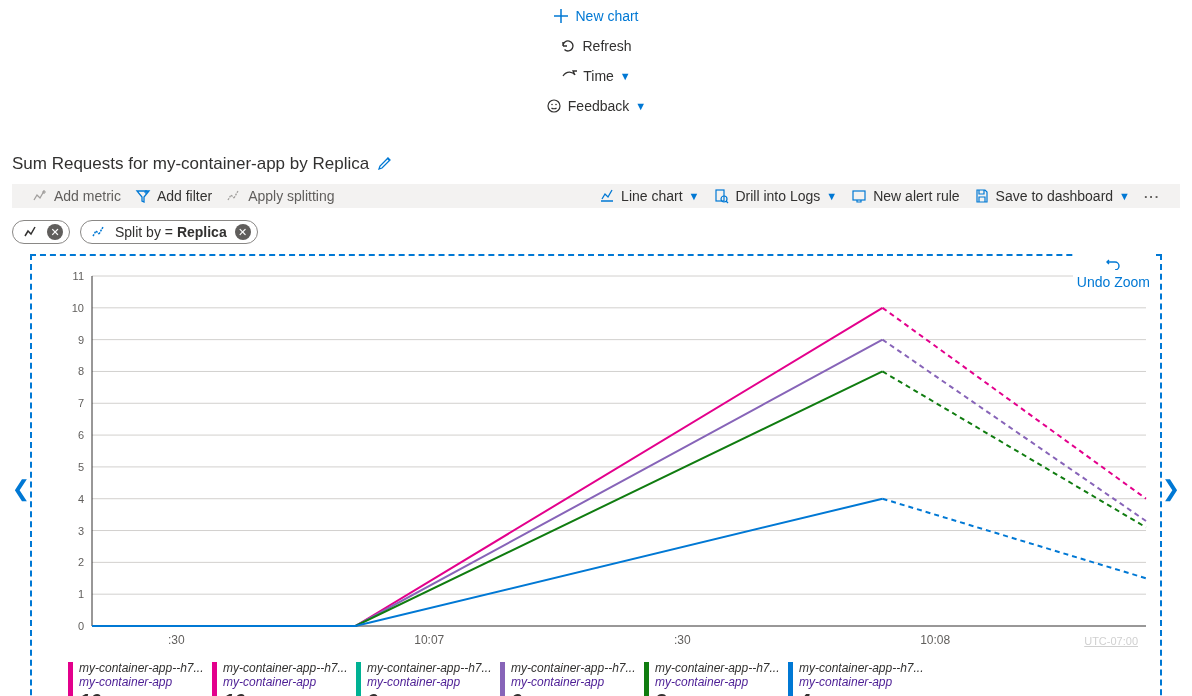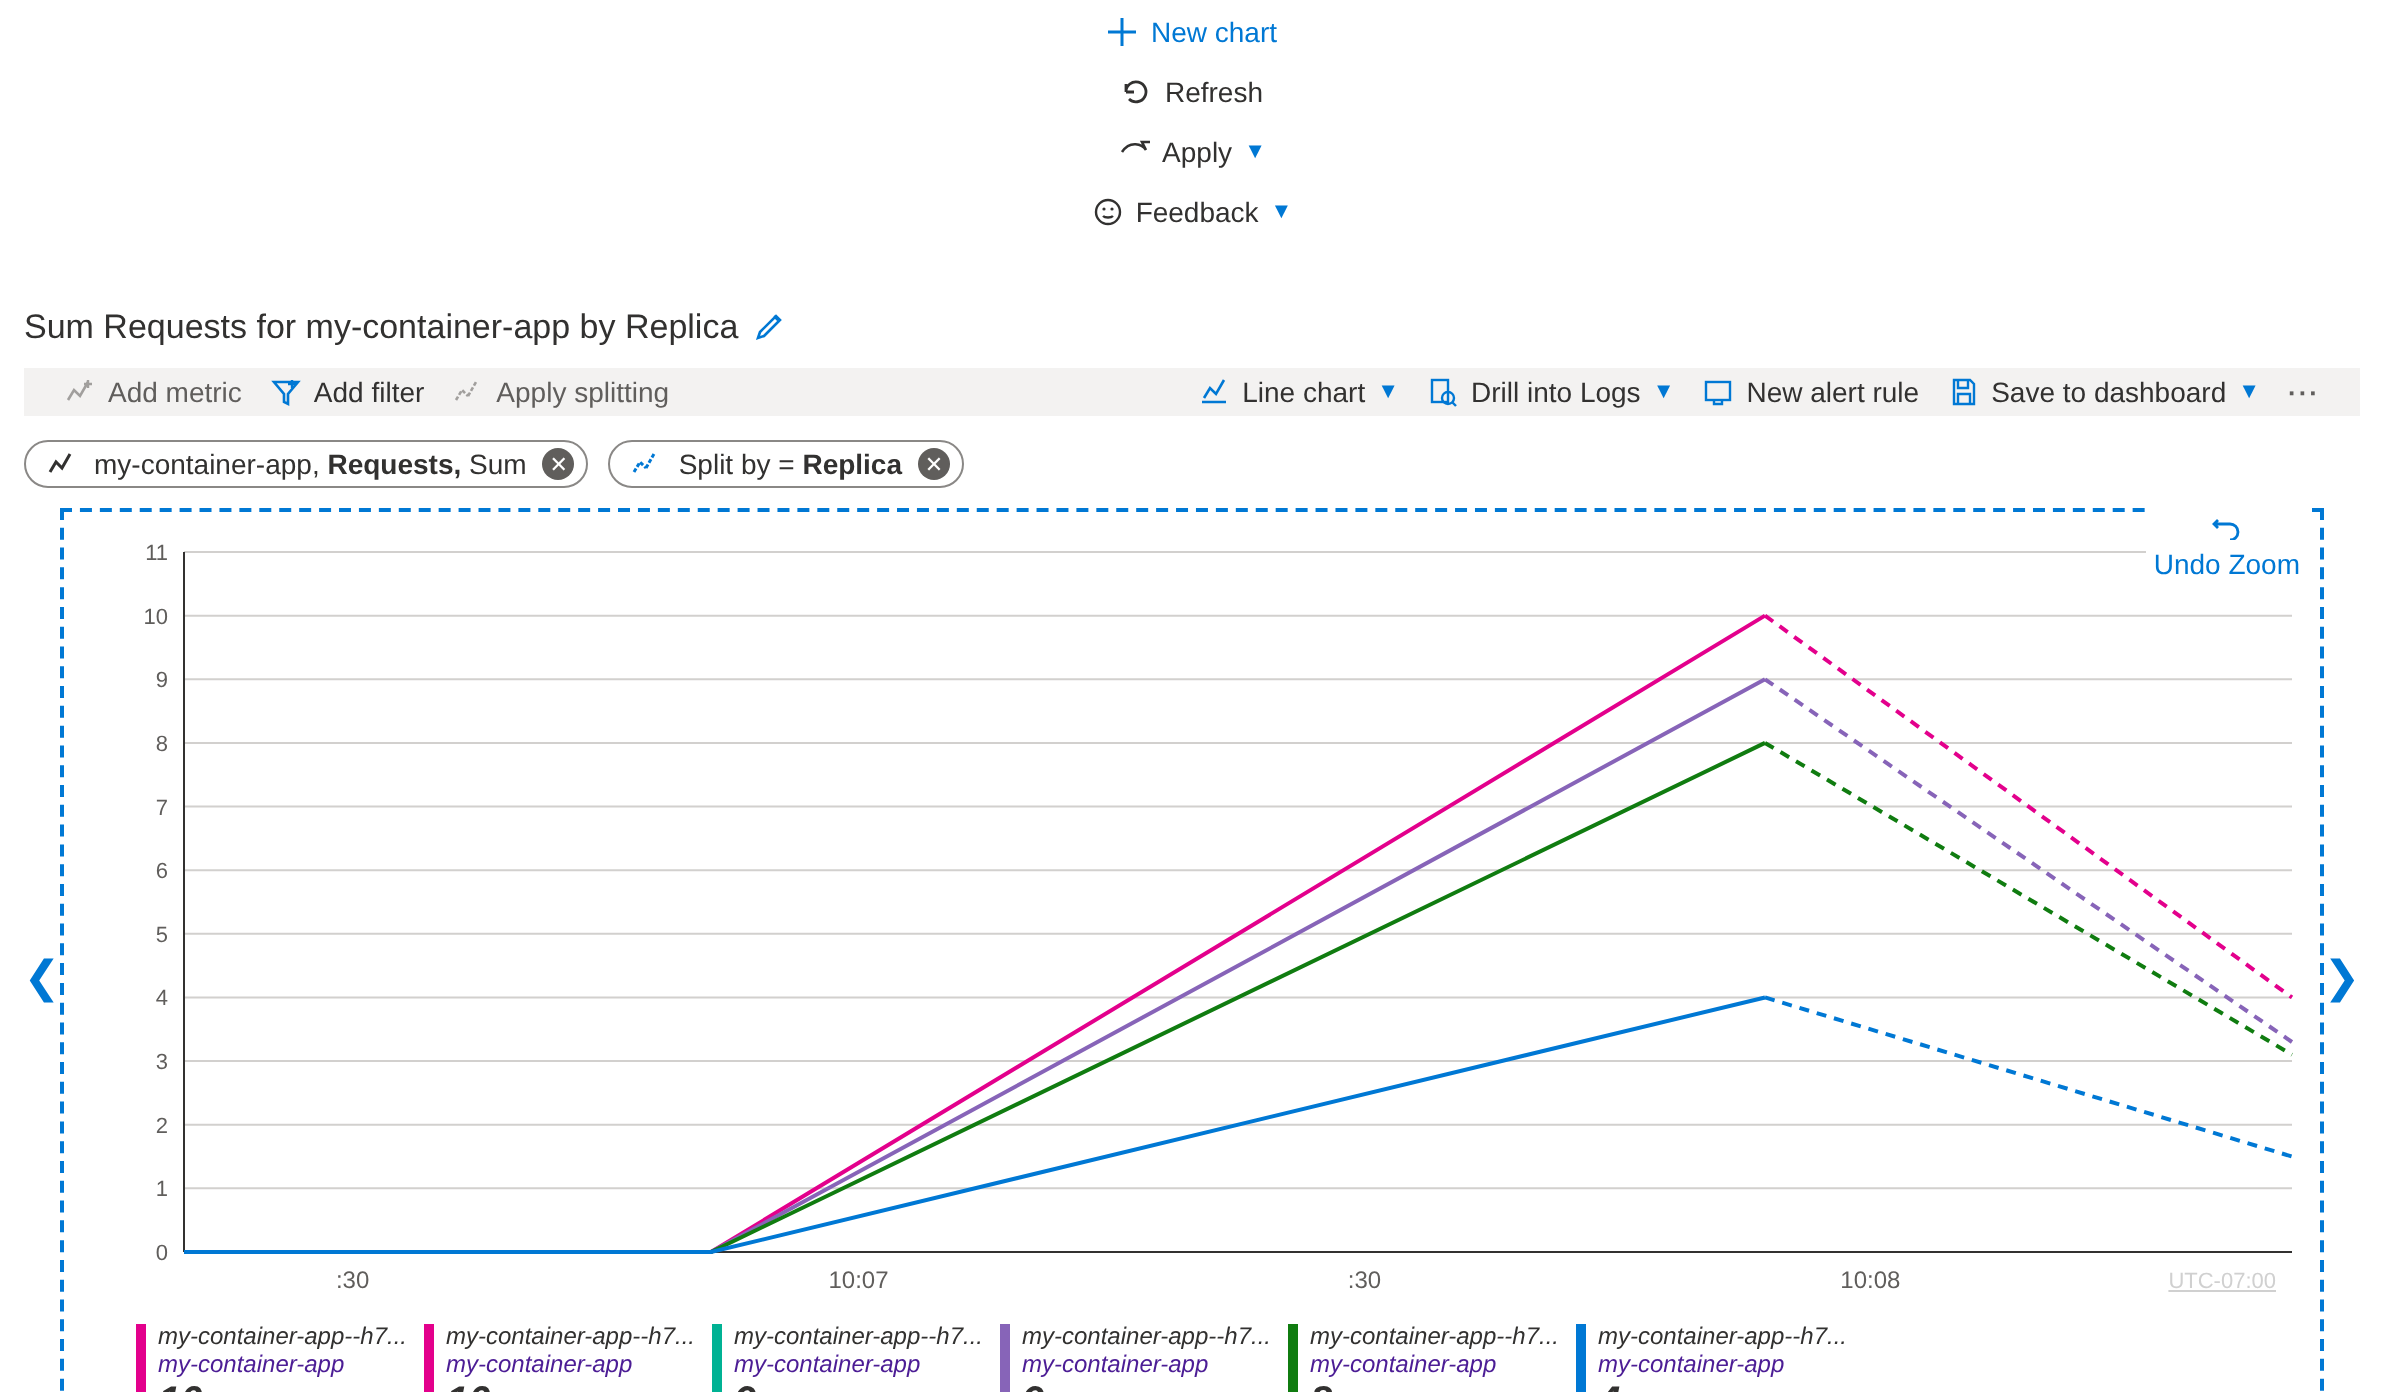--- a/index.html
+++ b/index.html
@@ -57,21 +57,21 @@
   <span class="tbtn neutral">
     <svg class="icon" viewBox="0 0 16 16">
         <path d="M3 8a5 5 0 1 1 1.5 3.5M3 8V4m0 4h4" fill="none" stroke="#323130" stroke-width="1.4"></path>
       </svg>
     <span>Refresh</span>
   </span>
   <span class="tbtn neutral">
     <svg class="icon" viewBox="0 0 16 16">
         <path d="M2 8c4-6 10-4 12-1M14 7l-2-4 4 0" fill="none" stroke="#323130" stroke-width="1.3"></path>
       </svg>
-    <span>Apply</span>
+    <span>Time</span>
     <span class="chev">▼</span>
   </span>
   <span class="tbtn neutral">
     <svg class="icon" viewBox="0 0 16 16">
         <circle cx="8" cy="8" r="6" fill="none" stroke="#323130" stroke-width="1.2"></circle>
         <circle cx="6" cy="6.5" r="0.8" fill="#323130"></circle>
         <circle cx="10" cy="6.5" r="0.8" fill="#323130"></circle>
         <path d="M5.5 10c1 1 4 1 5 0" fill="none" stroke="#323130" stroke-width="1.2"></path>
       </svg>
     <span>Feedback</span>
@@ -143,21 +143,20 @@
     </span>
     <span class="dots">···</span>
   </div>
 </div>
 
 <div class="pill-row">
   <span class="pill">
     <svg class="icon" viewBox="0 0 16 16">
         <path d="M2 12l3-5 3 3 4-7" fill="none" stroke="#323130" stroke-width="1.5"></path>
       </svg>
-    <span><span>my-container-app, </span><b>Requests,</b><span> Sum</span></span>
     <span class="close">✕</span>
   </span>
   <span class="pill">
     <svg class="icon" viewBox="0 0 16 16">
         <path d="M2 12l3-5 3 3M8 10l4-7" fill="none" stroke="#0078d4" stroke-width="1.5" stroke-dasharray="2 1"></path>
       </svg>
     <span><span>Split by = </span><b>Replica</b></span>
     <span class="close">✕</span>
   </span>
 </div>

